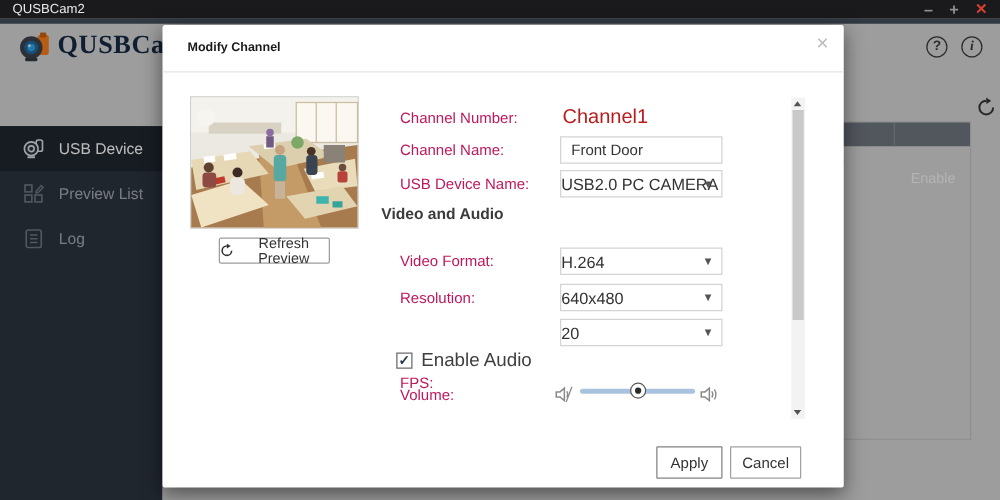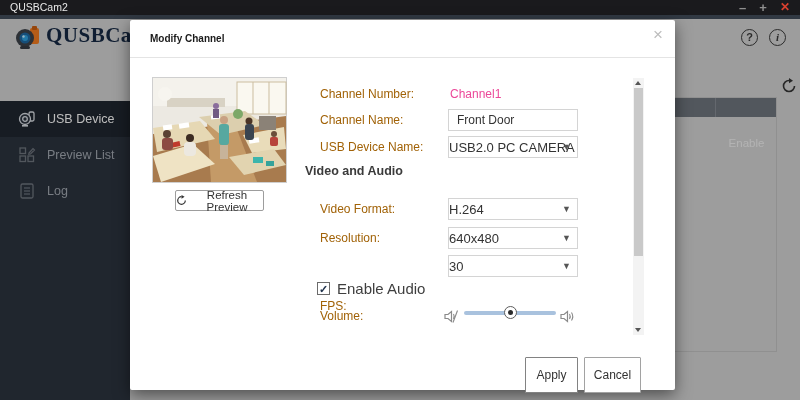--- a/index.html
+++ b/index.html
@@ -48,43 +48,43 @@
   
   .modal { position:absolute; left:130px; top:20px; width:545px; height:370px; background:#fff; z-index:10; box-shadow:0 5px 16px rgba(0,0,0,0.5); border-radius:2px; }
   .modal-header { position:absolute; left:0; top:0; width:100%; height:38px; border-bottom:1px solid #e4e4e4; }
   .modal-title { position:absolute; left:20px; top:0; line-height:38px; font-size:10px; font-weight:bold; color:#1a1a1a; }
   .modal-close { position:absolute; right:12px; top:5px; font-size:17px; color:#bdbdbd; cursor:pointer; line-height:20px; }
 
   .preview-box { position:absolute; left:22px; top:57px; width:135px; height:106px; border:1px solid #cfcfcf; background:#efece4; }
   .preview-box svg { display:block; }
   .refresh-btn { position:absolute; left:45px; top:170px; width:89px; height:21px; background:#fff; border:1px solid #9d9d9d; border-radius:2px; font-size:11.5px; color:#333; cursor:pointer; display:flex; align-items:center; justify-content:center; gap:4px; }
 
-  .fld-label { position:absolute; left:190px; font-size:12px; color:#a16207; line-height:22px; white-space:nowrap; }
-  .fld-static { position:absolute; left:320px; font-size:12px; color:#ec4899; line-height:22px; }
+  .fld-label { position:absolute; left:190px; font-size:12px; color:#be185d; line-height:22px; white-space:nowrap; }
+  .fld-static { position:absolute; left:320px; font-size:16px; color:#b91c1c; line-height:22px; }
   .txt-input { position:absolute; left:318px; width:130px; height:22px; border:1px solid #d4d4d4; font-size:12px; color:#333; padding:0 8px; font-family:"Liberation Sans", sans-serif; outline:none; }
   .sel { position:absolute; left:318px; width:130px; height:22px; border:1px solid #d4d4d4; background:#fff; cursor:pointer; }
   .sel .sel-val { position:absolute; left:0; top:0; line-height:21px; font-size:13px; color:#333; }
   .sel .caret { position:absolute; right:6px; top:0; line-height:20px; font-size:9px; color:#555; }
   .section-title { position:absolute; left:175px; font-size:12.5px; color:#3b3b3b; }
 
   .chk { position:absolute; left:187px; width:13px; height:13px; border:1px solid #6b6b6b; background:#fff; cursor:pointer; font-size:11px; line-height:12px; text-align:center; color:#22344e; font-weight:bold; }
   .chk-label { position:absolute; left:207px; font-size:15px; color:#3f3f3f; line-height:14px; }
 
   .vol-track { position:absolute; left:334px; width:92px; height:4px; border-radius:2px; background:#a9c2de; cursor:pointer; }
   .vol-thumb { position:absolute; top:-5px; width:13px; height:13px; border-radius:50%; border:1.5px solid #5c5c5c; background:#fff; cursor:grab; }
   .vol-thumb::after { content:""; position:absolute; left:3px; top:3px; width:5px; height:5px; border-radius:50%; background:#2b2b2b; }
   .spk { position:absolute; top:289px; }
 
   .mscroll { position:absolute; left:503px; top:58px; width:11px; height:257px; background:#f3f3f3; }
   .mscroll .thumb { position:absolute; left:1px; top:10px; width:9px; height:168px; background:#c9c9c9; cursor:pointer; }
   .arr { position:absolute; left:2px; width:0; height:0; border-left:3.5px solid transparent; border-right:3.5px solid transparent; cursor:pointer; }
   .arr.up { top:3px; border-bottom:4px solid #555; }
   .arr.down { bottom:3px; border-top:4px solid #555; }
 
-  .btn { position:absolute; top:337px; height:36px; background:#fff; font-size:12px; color:#333; text-align:center; line-height:20px; cursor:pointer; border-radius:1px; }
+  .btn { position:absolute; top:337px; height:26px; background:#fff; font-size:12px; color:#333; text-align:center; line-height:20px; cursor:pointer; border-radius:1px; }
   .btn.apply { left:395px; width:53px; border:1px solid #828282; }
   .btn.cancel { left:454px; width:57px; border:1px solid #a2a2a2; }
 
   svg { overflow:visible; }
 </style>
 </head>
 <body>
 
 <div class="titlebar">
   <span class="titlebar-title">QUSBCam2</span>
@@ -255,21 +255,21 @@
   </div>
 
   <span class="fld-label" style="top:207px;">Resolution:</span>
   <div class="sel" style="top:207px;">
     <span class="sel-val">640x480</span>
     <span class="caret">▼</span>
   </div>
 
   <span class="fld-label" style="top:235px;margin-top:40px;">FPS:</span>
   <div class="sel" style="top:235px;">
-    <span class="sel-val">30</span>
+    <span class="sel-val">20</span>
     <span class="caret">▼</span>
   </div>
 
   <span class="chk" style="top:262px;">✓</span>
   <span class="chk-label" style="top:262px;">Enable Audio</span>
 
   <span class="fld-label" style="top:285px;">Volume:</span>
   <span class="spk" style="left:314px;">
     <svg width="15" height="13" viewBox="0 0 15 13">
       <polygon points="1,4.5 4,4.5 7.5,1.5 7.5,11.5 4,8.5 1,8.5" fill="none" stroke="#8a8a8a" stroke-width="1.2"></polygon>

